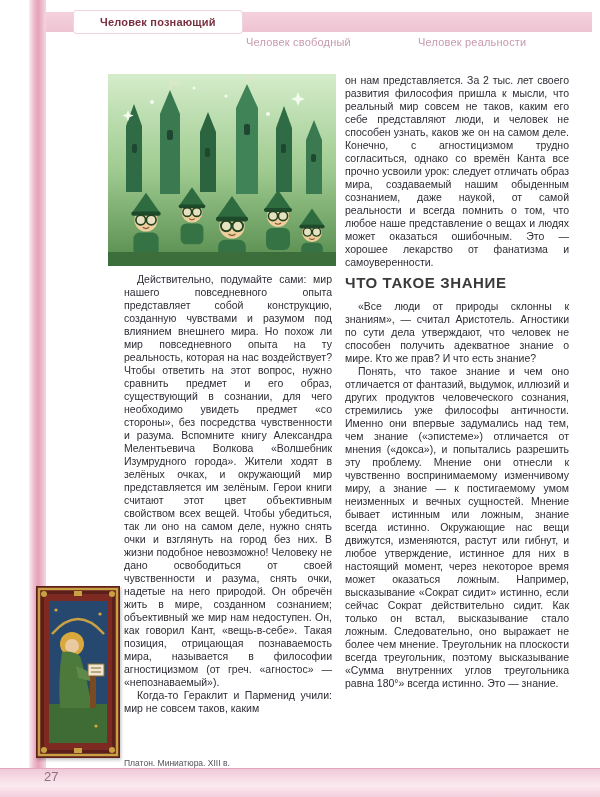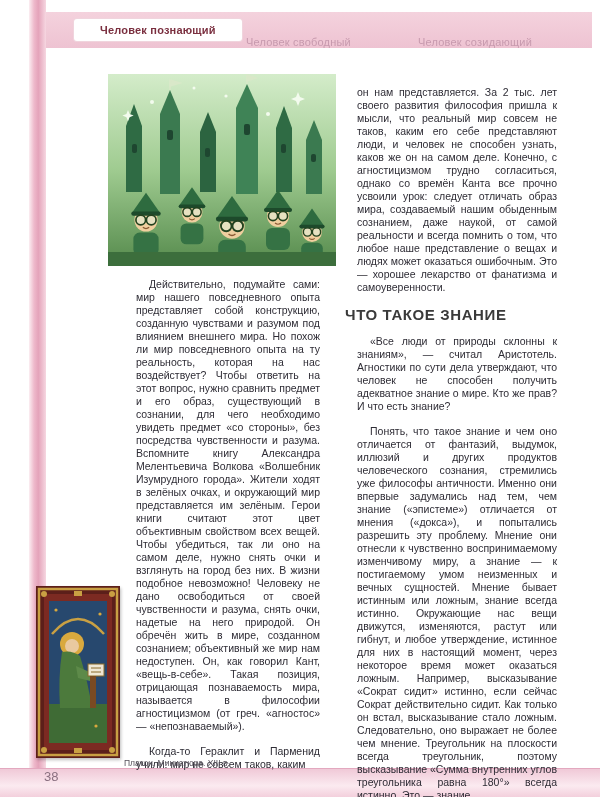--- a/index.html
+++ b/index.html
@@ -22,21 +22,21 @@
     background:linear-gradient(to bottom,#f0c9d7,#fbeaf0 60%,#f3cfdc);
     border-top:1px solid #e3a8bf;
   }
   .page-number{
     position:absolute;left:44px;top:769px;
     font-size:13px;color:#8a7080;z-index:5;
   }
 
   
   .header{
-    position:absolute;top:12px;left:46px;width:546px;height:36px;
+    position:absolute;top:12px;left:46px;width:546px;height:20px;
     background:linear-gradient(#f4d2dd,#eec3d2);
     display:flex;align-items:center;
   }
   .tab-active{
     margin-left:28px;height:22px;padding:0 26px;
     background:#ffffff;border-radius:3px;
     display:flex;align-items:center;
     color:#7a2f3f;font-size:11px;font-weight:bold;letter-spacing:.2px;
     box-shadow:0 0 0 1px #f0d4dd;
   }
@@ -44,21 +44,21 @@
     position:absolute;top:4px;
     color:#c79aae;font-size:11px;letter-spacing:.2px;white-space:nowrap;margin-top:20px;
   }
   .tab-label.l2{left:200px;}
   .tab-label.l3{left:372px;}
 
   
   .col-left{position:absolute;left:124px;top:70px;width:208px;}
   .col-right{position:absolute;left:345px;top:74px;width:224px;}
   .para{
-    margin:12px;font-size:10.5px;line-height:13px;text-align:justify;
+    margin:0;font-size:10.5px;line-height:13px;text-align:justify;
     color:#2e2c35;
   }
   .para.indent{text-indent:13px;}
   .col-heading{
     margin:5px 0 9px 0;font-size:15px;font-weight:bold;
     letter-spacing:.6px;color:#3a3a3a;
   }
 
   
   .illu-emerald{
@@ -73,28 +73,28 @@
     font-size:8.5px;color:#55505a;z-index:6;text-align:center;
   }
 </style>
 </head>
 <body>
 
 <div class="page">
 
   <div class="left-bar"></div>
   <div class="bottom-bar"></div>
-  <div class="page-number">38</div>
+  <div class="page-number">27</div>
 
   <div class="header">
     <div class="tab-active">
       <span>Человек познающий</span>
     </div>
     <span class="tab-label l2">Человек свободный</span>
-    <span class="tab-label l3">Человек созидающий</span>
+    <span class="tab-label l3">Человек реальности</span>
   </div>
 
   <div class="col-left">
     <svg class="illu-emerald" viewBox="0 0 228 192" xmlns="http://www.w3.org/2000/svg" aria-hidden="true">
       <defs>
         <linearGradient id="sky" x1="0" y1="0" x2="0" y2="1">
           <stop offset="0" stop-color="#d4ecca"></stop>
           <stop offset="0.5" stop-color="#9fcb90"></stop>
           <stop offset="1" stop-color="#558a4c"></stop>
         </linearGradient>

